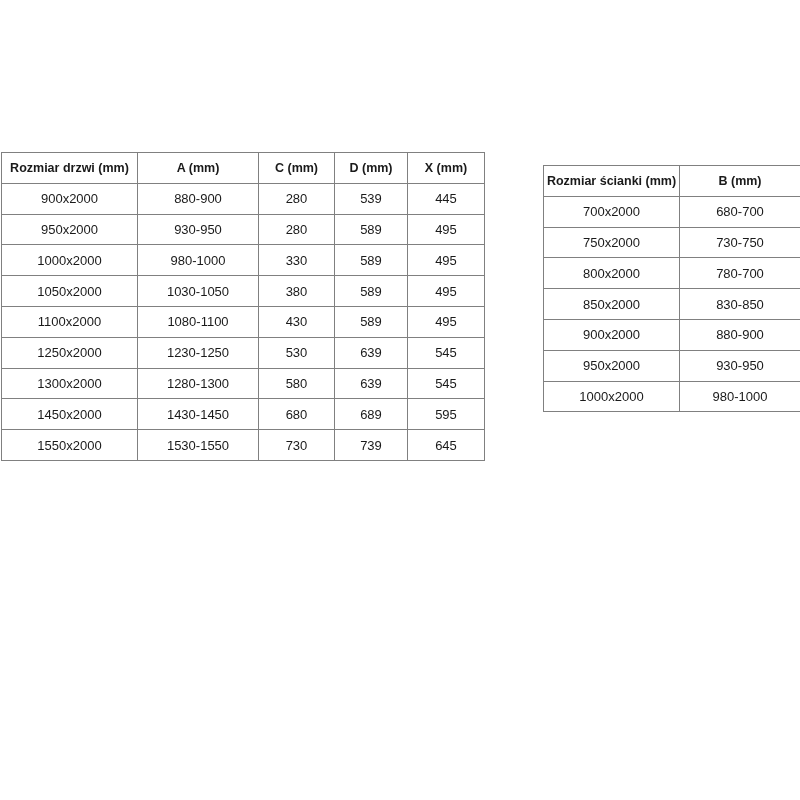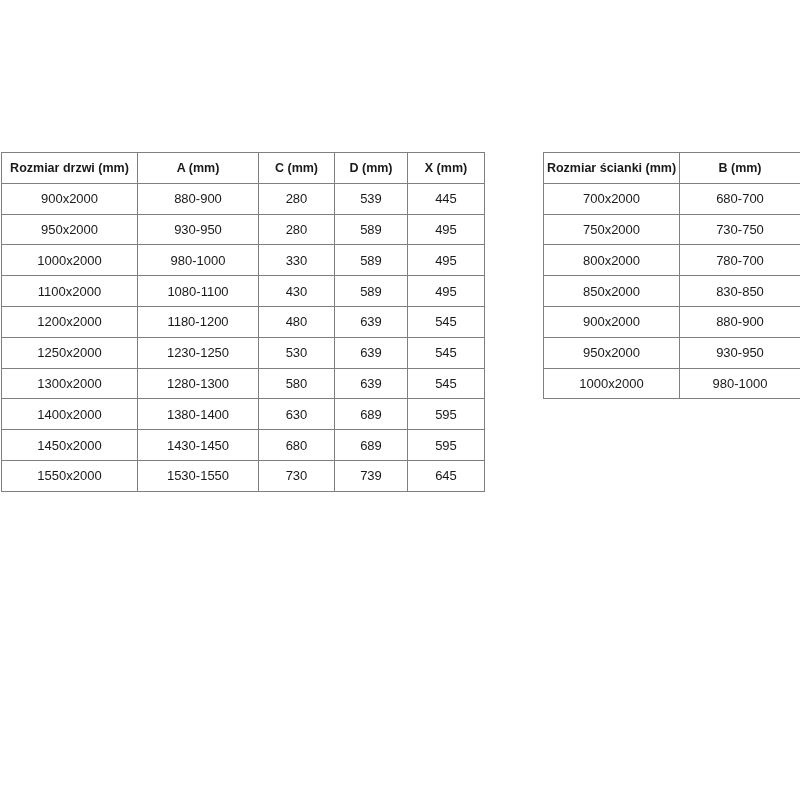--- a/index.html
+++ b/index.html
@@ -19,21 +19,21 @@
     border-collapse: collapse;
     table-layout: fixed;
   }
   #door-table {
     left: 1px;
     top: 152px;
     width: 483px;
   }
   #wall-table {
     left: 543px;
-    top: 152px;
+    top: 165px;
     width: 257px;
   }
   .spec-table th,
   .spec-table td {
     border: 1px solid #808080;
     height: 29.8px;
     padding: 0;
     text-align: center;
     vertical-align: middle;
     color: #1a1a1a;
@@ -94,53 +94,46 @@
         <td>495</td>
       </tr>
       <tr>
         <td>1000x2000</td>
         <td>980-1000</td>
         <td>330</td>
         <td>589</td>
         <td>495</td>
       </tr>
       <tr>
+        <td>1050x2000</td>
+        <td>1030-1050</td>
+        <td>380</td>
+        <td>589</td>
+        <td>495</td>
+      </tr>
+      <tr>
         <td>1100x2000</td>
         <td>1080-1100</td>
         <td>430</td>
         <td>589</td>
         <td>495</td>
-      </tr>
-      <tr>
-        <td>1200x2000</td>
-        <td>1180-1200</td>
-        <td>480</td>
-        <td>639</td>
-        <td>545</td>
       </tr>
       <tr>
         <td>1250x2000</td>
         <td>1230-1250</td>
         <td>530</td>
         <td>639</td>
         <td>545</td>
       </tr>
       <tr>
         <td>1300x2000</td>
         <td>1280-1300</td>
         <td>580</td>
         <td>639</td>
         <td>545</td>
-      </tr>
-      <tr>
-        <td>1400x2000</td>
-        <td>1380-1400</td>
-        <td>630</td>
-        <td>689</td>
-        <td>595</td>
       </tr>
       <tr>
         <td>1450x2000</td>
         <td>1430-1450</td>
         <td>680</td>
         <td>689</td>
         <td>595</td>
       </tr>
       <tr>
         <td>1550x2000</td>

